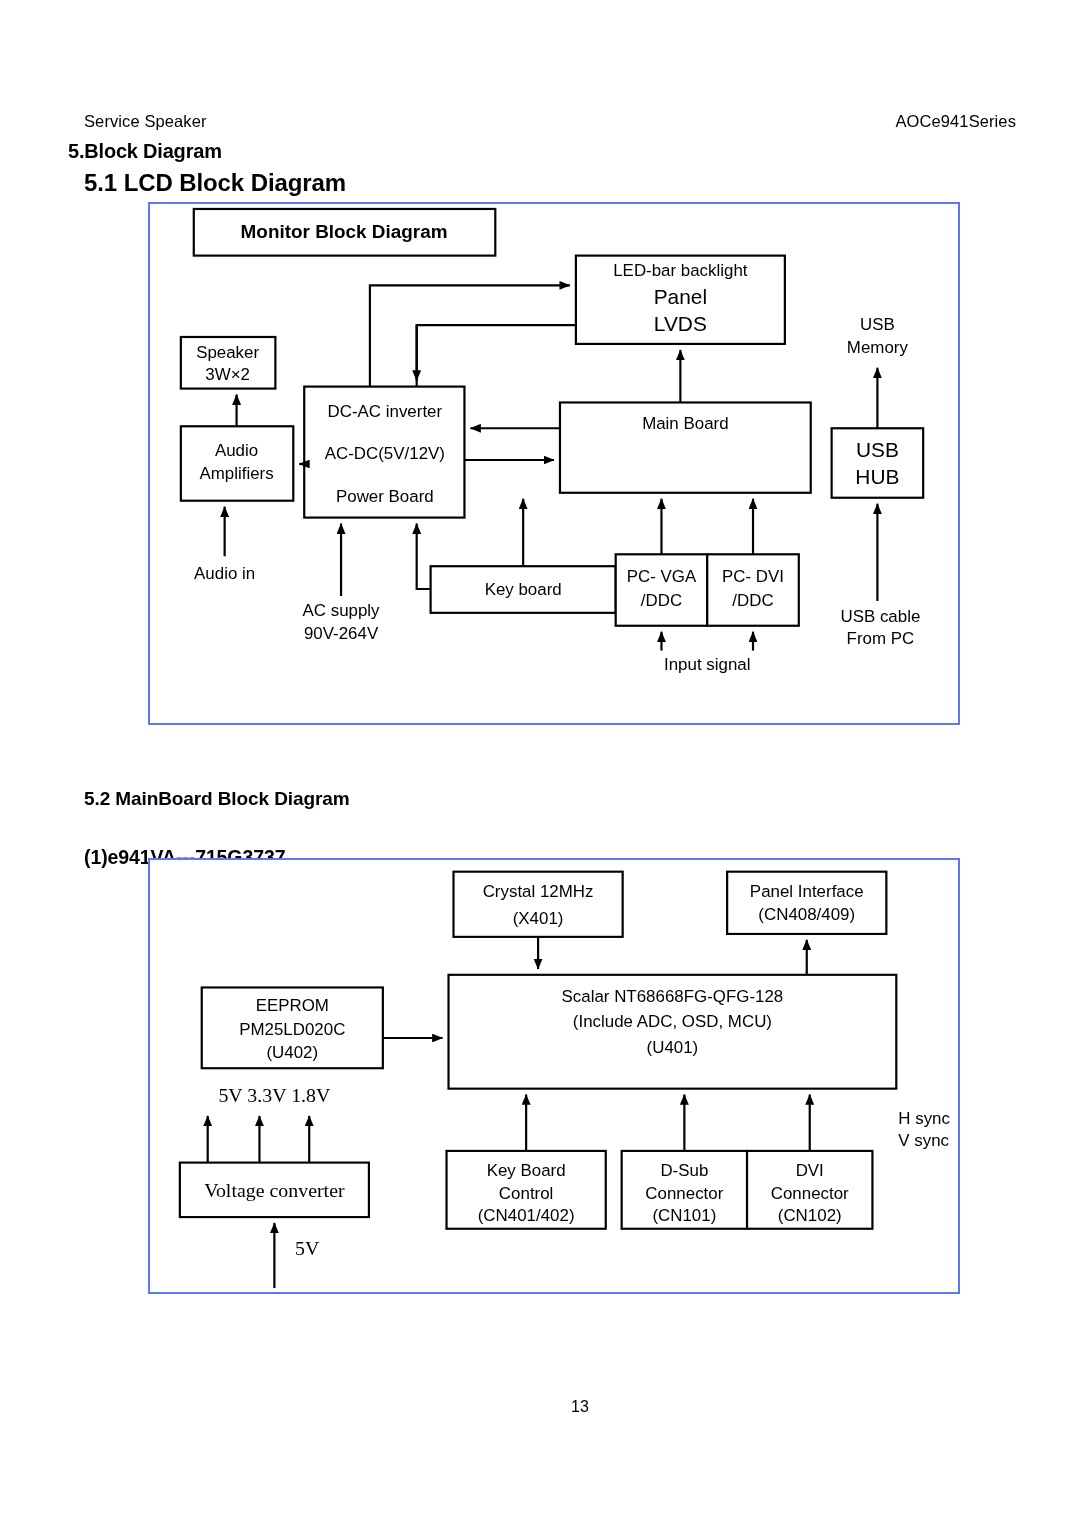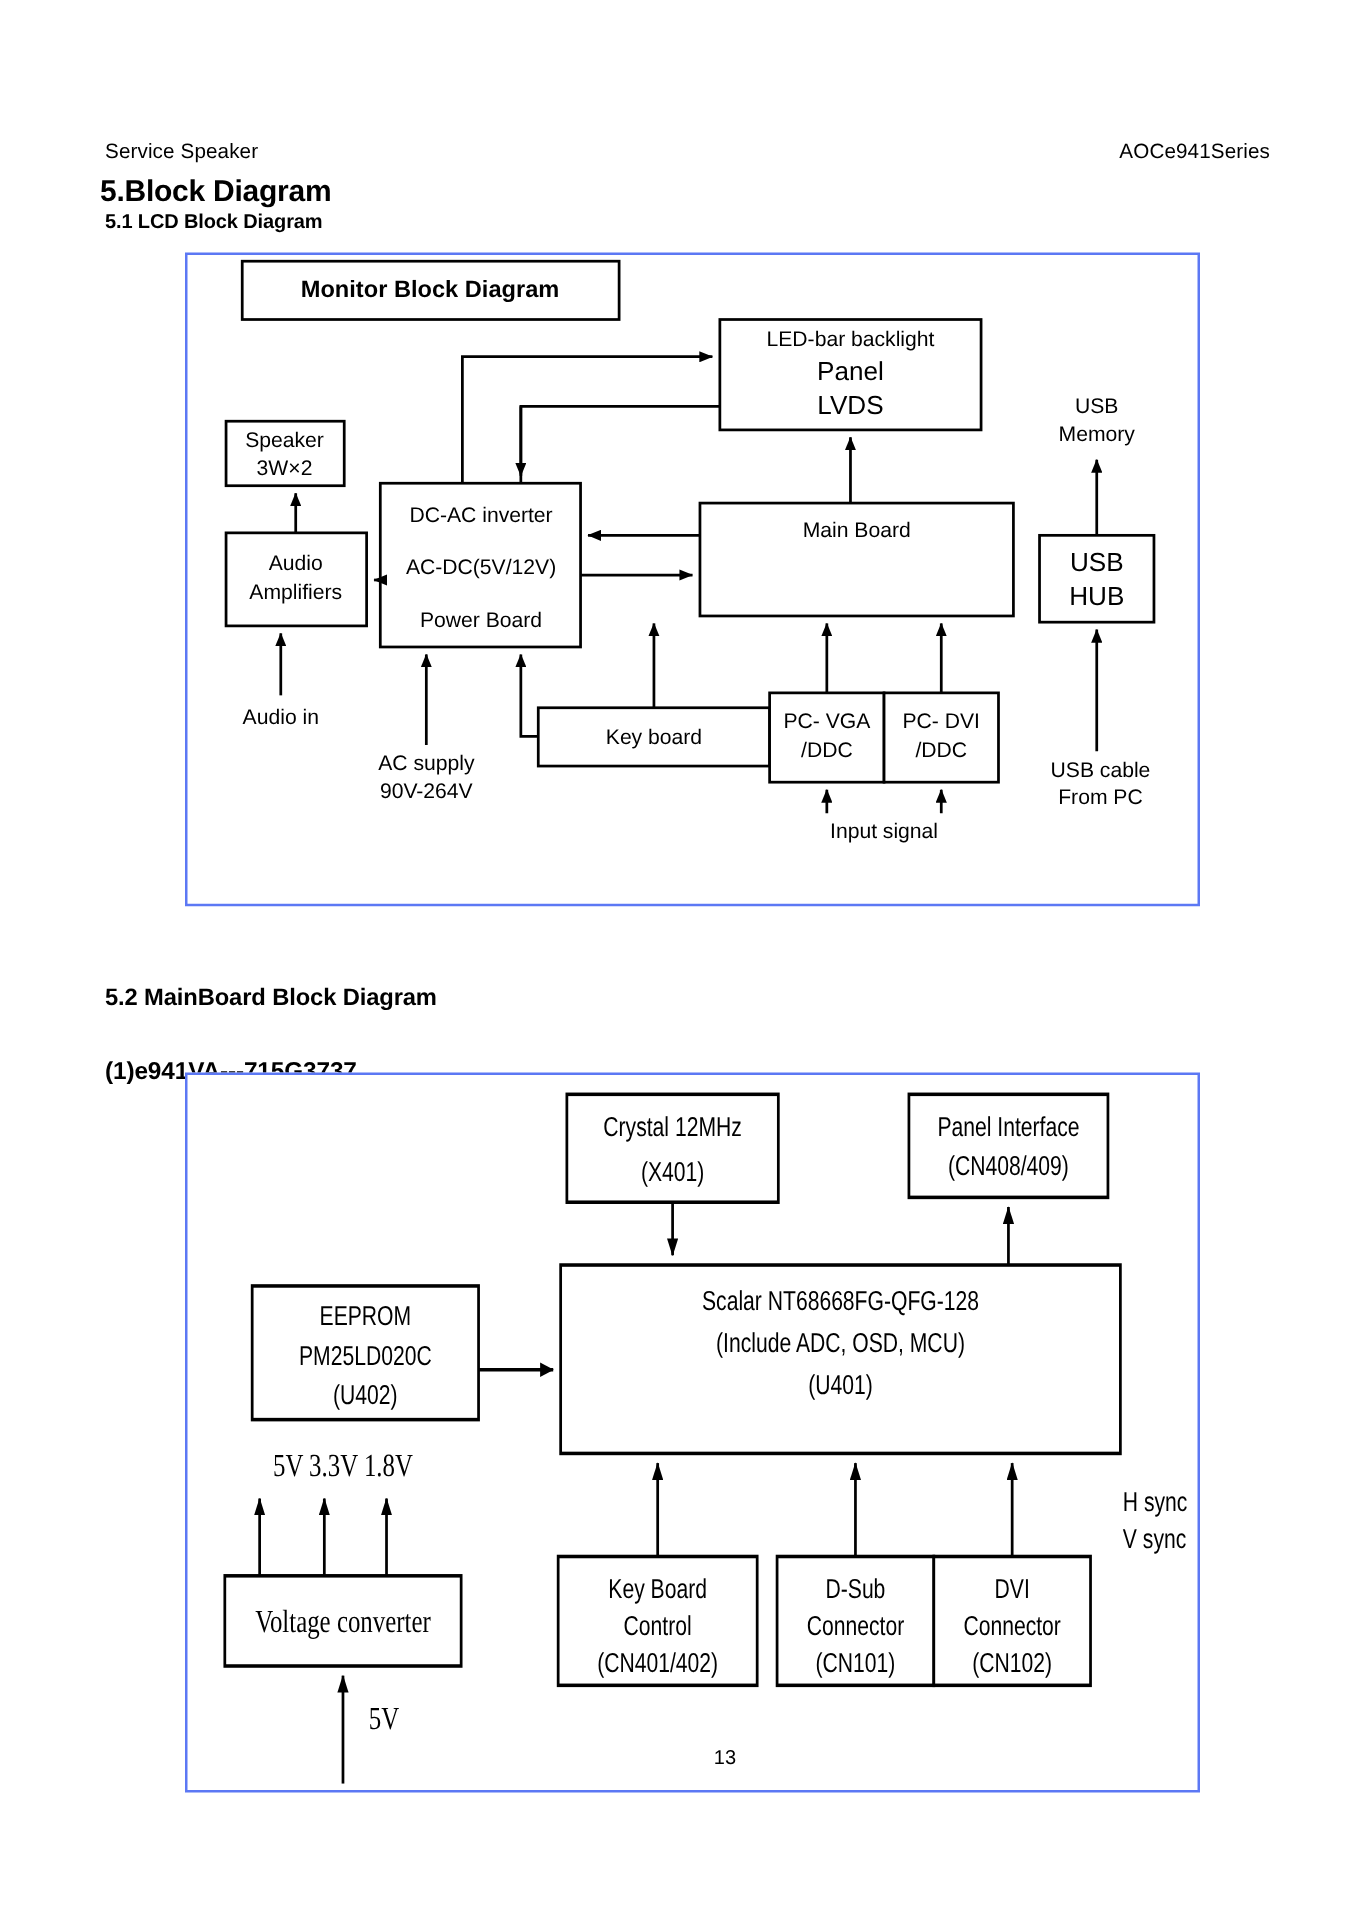--- a/index.html
+++ b/index.html
@@ -28,31 +28,31 @@
     right: 64px;
     display: flex;
     justify-content: space-between;
     font-size: 16.5px;
     letter-spacing: 0.1px;
   }
 
   
   .h1 {
     position: absolute;
-    left: 80px;
+    left: 68px;
     top: 140px;
-    font-size: 24px;
+    font-size: 20px;
     font-weight: bold;
     letter-spacing: -0.2px;
   }
   .h2 {
     position: absolute;
     left: 84px;
     top: 169px;
-    font-size: 16px;
+    font-size: 24px;
     font-weight: bold;
     letter-spacing: -0.1px;
   }
   .h2b {
     position: absolute;
     left: 84px;
     top: 788px;
     font-size: 19px;
     font-weight: bold;
     letter-spacing: -0.1px;
@@ -77,21 +77,21 @@
     left: 148px;
     top: 202px;
     width: 812px;
     height: 523px;
     text-align: center;
   }
   #frame-mainboard {
     left: 148px;
     top: 858px;
     width: 812px;
-    height: 576px;
+    height: 436px;
   }
   .frame svg {
     display: block;
     width: 100%;
     height: 100%;
   }
 
   
   .bx {
     fill: #ffffff;

